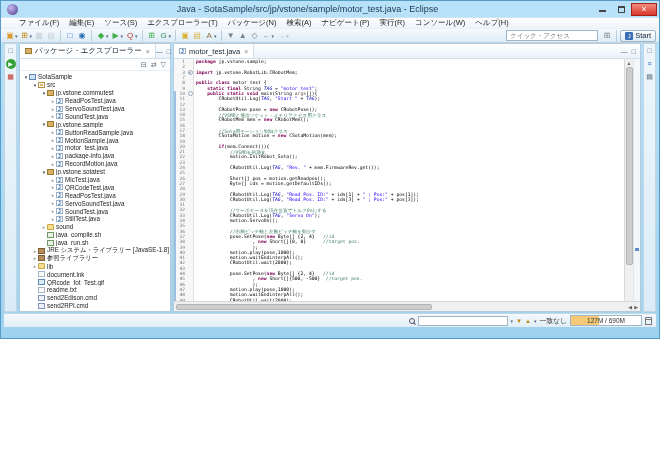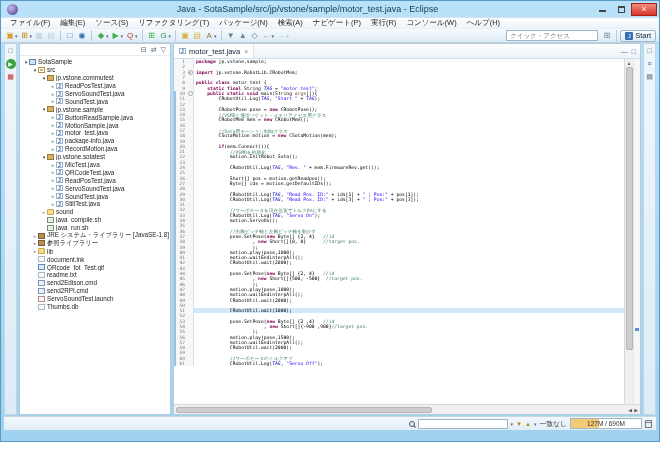--- a/index.html
+++ b/index.html
@@ -1,34 +1,34 @@
 <!DOCTYPE html>
 <html><head>
 <meta charset="utf-8">
 <style>
   * { margin:0; padding:0; box-sizing:border-box; }
   html,body { width:660px; height:475px; overflow:hidden;
     font-family:"Liberation Sans", sans-serif; }
-  .window { width:660px; height:442px; display:flex; flex-direction:column;
+  .window { width:660px; height:339px; display:flex; flex-direction:column;
     background:linear-gradient(#b9e2f9,#9fd2ef); border:1px solid #569ac8; }
 
   
   .titlebar { height:16px; display:flex; align-items:center; padding:0 2px; flex:none; }
   .app-icon { width:11px; height:11px; border-radius:50%;
     background:radial-gradient(circle at 35% 35%, #c7b7f0, #4a3a8c); margin:0 4px; flex:none; }
   .title-text { flex:1; text-align:center; font-size:9px; color:#17384f; white-space:nowrap; overflow:hidden; }
   .win-controls { display:flex; align-items:flex-start; gap:1px; flex:none; }
   .wbtn { width:18px; height:13px; display:flex; align-items:center; justify-content:center; font-size:8px; color:#333; }
   .wmin { width:7px; border-bottom:2px solid #444; height:5px; }
   .wmax { width:7px; height:7px; border:1px solid #444; border-top-width:2px; }
   .wclose { background:linear-gradient(#f28b7d,#d9352b); border:1px solid #a42318; color:#fff; font-size:9px; width:26px; }
 
   
   .menubar { height:11px; background:linear-gradient(#fdfefe,#eef4f9); border-top:1px solid #cfe4f2;
-    display:flex; align-items:flex-start; padding-left:4px; flex:none; }
+    display:flex; align-items:flex-start; padding-left:13px; flex:none; }
   .menu-item { font-size:7.5px; color:#222; padding:0 5px; white-space:nowrap; }
 
   
   .toolbar { height:15px; background:linear-gradient(#f6fafd,#dcebf6); border-top:1px solid #e6f1f9;
     border-bottom:1px solid #bcd2e2; display:flex; align-items:center; padding:0 3px; flex:none; }
   .tsep { width:1px; height:11px; background:#b9cddd; margin:0 3px; }
   .tbtn { display:flex; align-items:center; height:13px; padding:0 1px; border-radius:2px; }
   .tico { width:10px; height:10px; font-size:8px; line-height:10px; text-align:center; }
   .tdd { font-size:5px; color:#567; margin-left:0; }
   .disabled { opacity:.4; }
@@ -153,21 +153,21 @@
           <span class="wmax"></span>
         </span>
       <span class="wbtn wclose">×</span>
     </span>
   </div>
 
   <div class="menubar" id="menubar">
       <span class="menu-item">ファイル(F)</span>
       <span class="menu-item">編集(E)</span>
       <span class="menu-item">ソース(S)</span>
-      <span class="menu-item">リファクタリング(T)</span>
+      <span class="menu-item">エクスプローラー(T)</span>
       <span class="menu-item">パッケージ(N)</span>
       <span class="menu-item">検索(A)</span>
       <span class="menu-item">ナビゲート(P)</span>
       <span class="menu-item">実行(R)</span>
       <span class="menu-item">コンソール(W)</span>
       <span class="menu-item">ヘルプ(H)</span>
     </div>
 
   <div class="toolbar" id="toolbar">
     <span class="tbtn">
@@ -256,20 +256,31 @@
   </div>
 
   <div class="main">
     <div class="side-strip" id="leftstrip">
         <span class="strip-ico ">□</span>
         <span class="strip-ico green">▶</span>
         <span class="strip-ico red">▦</span>
       </div>
 
     <div class="view pkg-view">
+      <div class="view-header">
+        <span class="view-tab">
+          <span class="ti ti-package"></span>
+          <span>パッケージ・エクスプローラー</span>
+          <span class="tab-close">×</span>
+        </span>
+        <span class="view-corner">
+          <span class="mini-ico">—</span>
+          <span class="mini-ico">□</span>
+        </span>
+      </div>
       <div class="pkg-toolbar" id="pkgtoolbar">
           <span class="mini-ico">⊟</span>
           <span class="mini-ico">⇄</span>
           <span class="mini-ico">▽</span>
         </div>
       <div class="tree" id="tree">
           <div class="tree-row" style="padding-left: 3px;">
             <span class="tree-arrow" style="color: rgb(68, 68, 68);">▾</span>
             <span class="ti ti-project"></span>
             <span class="tree-label">SotaSample</span>

